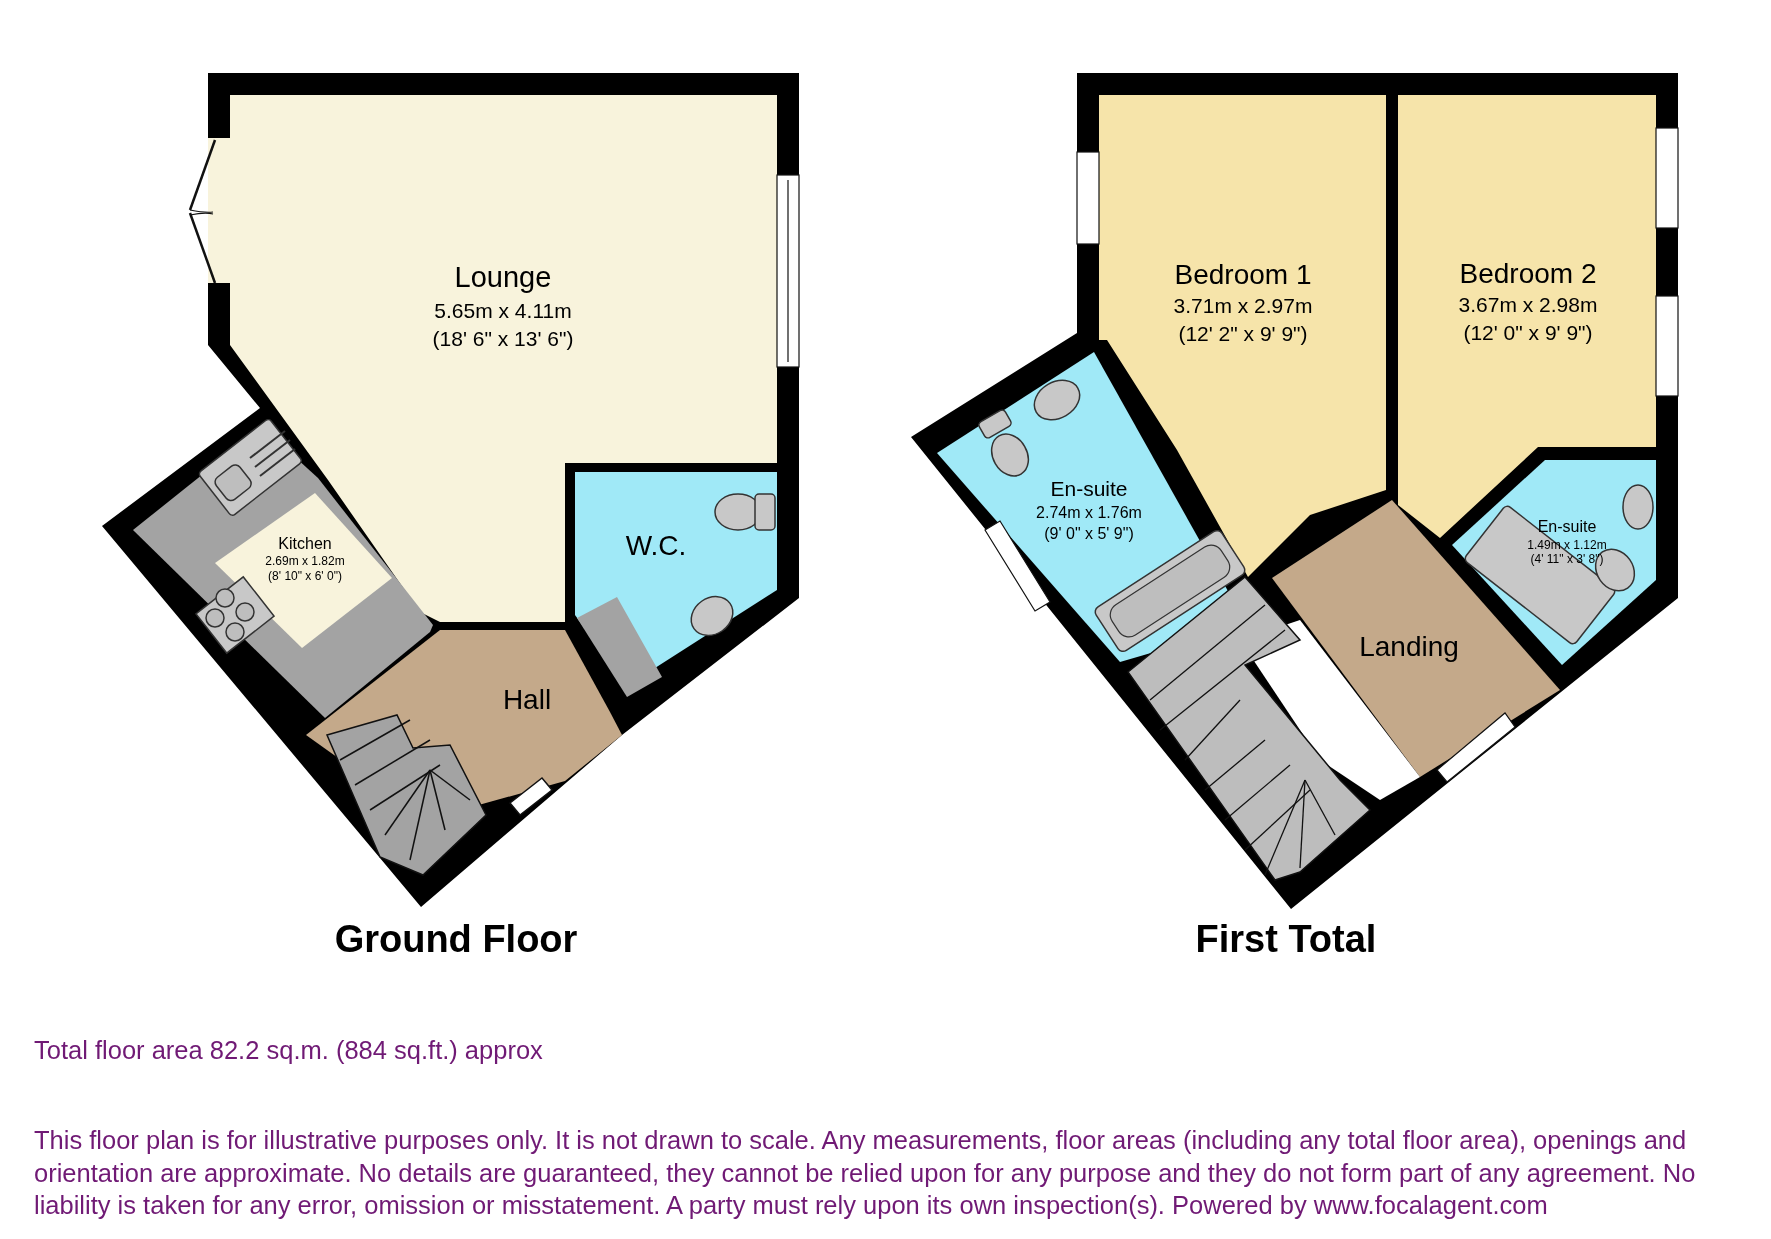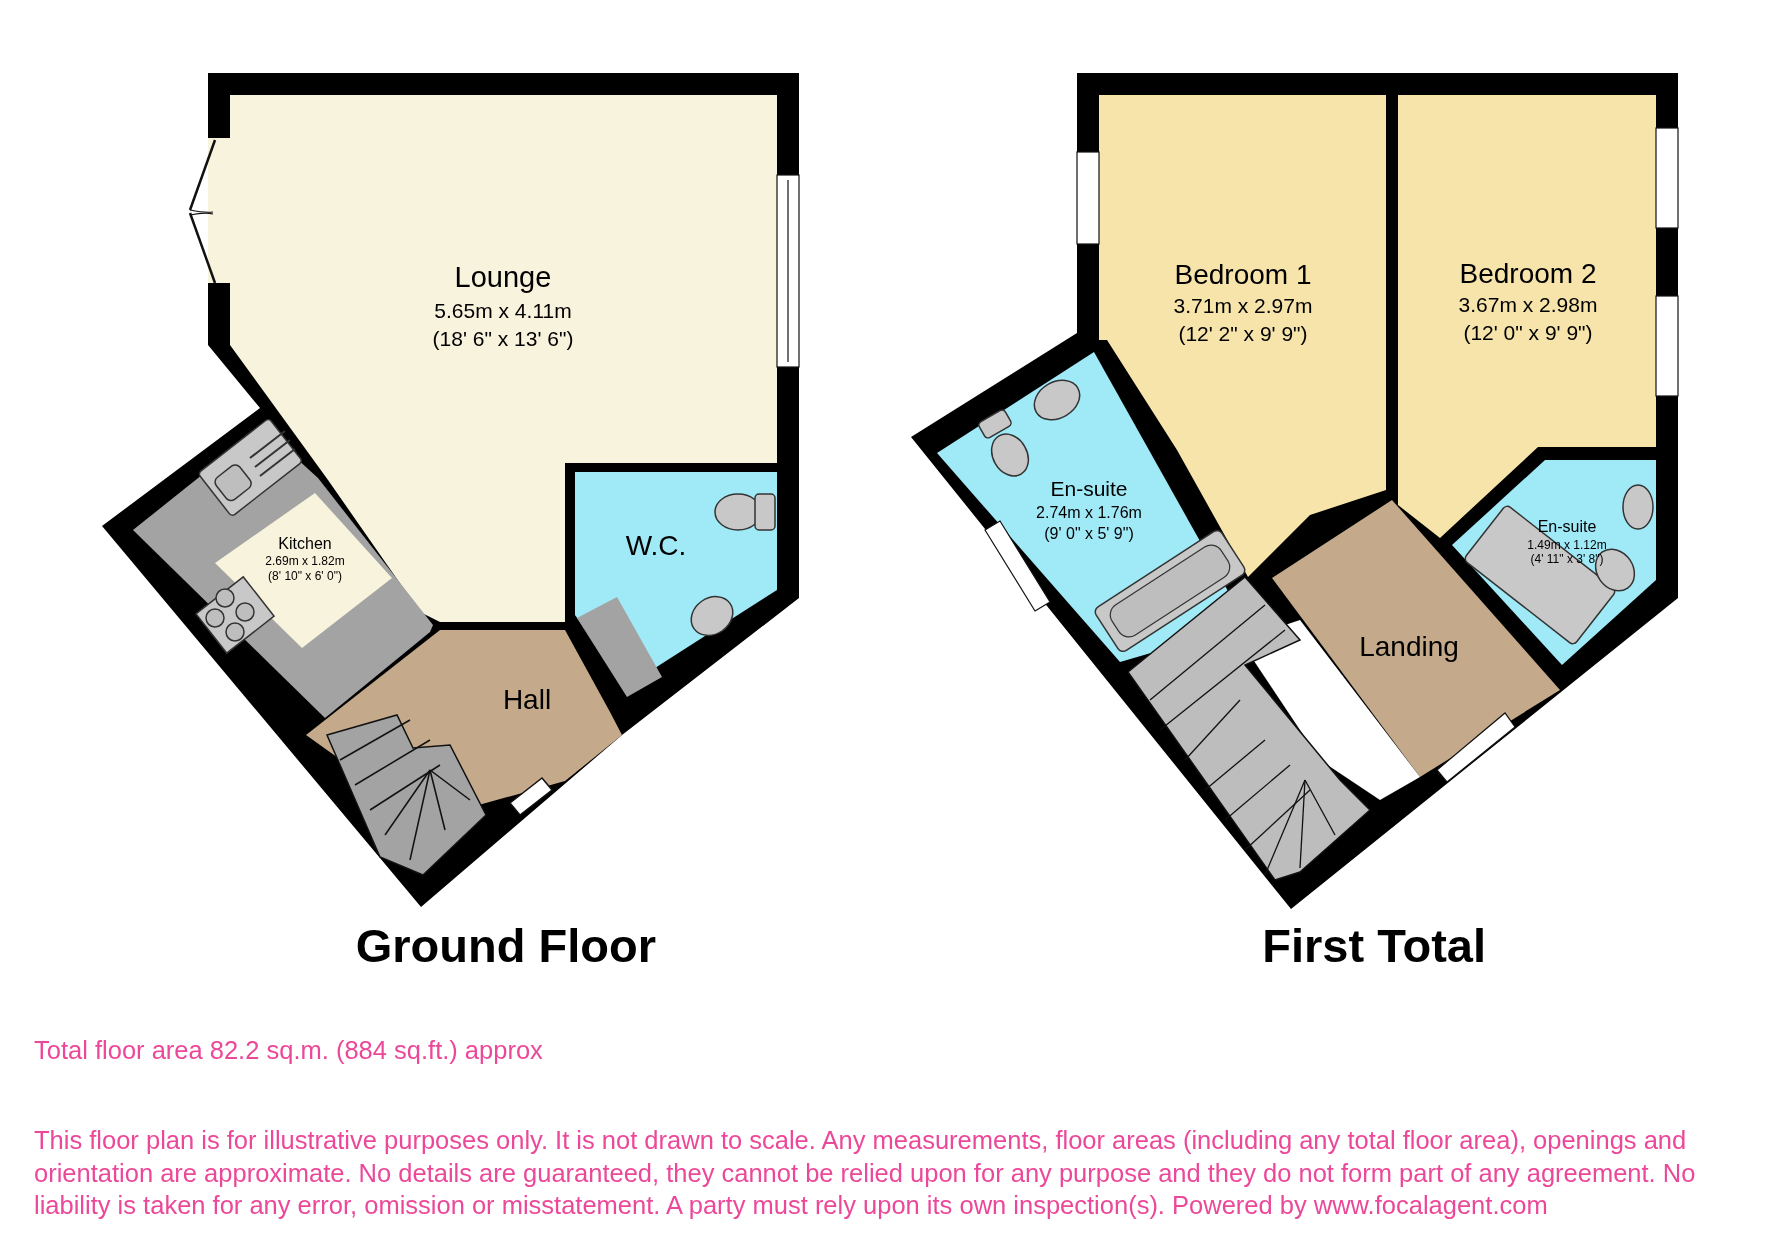--- a/index.html
+++ b/index.html
@@ -1,26 +1,26 @@
 <!DOCTYPE html>
 <html><head>
   <meta charset="utf-8">
   <style>
     html, body { margin: 0; padding: 0; background: #ffffff; }
     body { width: 1771px; height: 1239px; position: relative; overflow: hidden;
            font-family: "Liberation Sans", sans-serif; color: #000; }
     #plan { position: absolute; left: 0; top: 0; width: 1771px; height: 1239px; }
     .wall { fill: #000000; }
     .room-label { font-family: "Liberation Sans", sans-serif; fill: #000; text-anchor: middle; }
-    .floor-title { position: absolute; top: 918px; font-weight: bold; font-size: 47px;
-                   font-family: "Liberation Sans", sans-serif; text-align: right; width: 400px; }
+    .floor-title { position: absolute; top: 918px; font-weight: bold; font-size: 38px;
+                   font-family: "Liberation Sans", sans-serif; text-align: center; width: 400px; }
     #gf-title { left: 256px; }
     #ff-title { left: 1086px; }
     .footer { position: absolute; left: 34px; width: 1720px; font-size: 25.5px; line-height: 32.5px;
-              font-family: "Liberation Sans", sans-serif; color: #ec4899; }
+              font-family: "Liberation Sans", sans-serif; color: #701a75; }
     #total-area { top: 1034px; }
     #disclaimer { top: 1124px; }
   </style>
 </head>
 <body>
 
 <svg id="plan" viewBox="0 0 1771 1239" xmlns="http://www.w3.org/2000/svg">
 
   <g>
 

